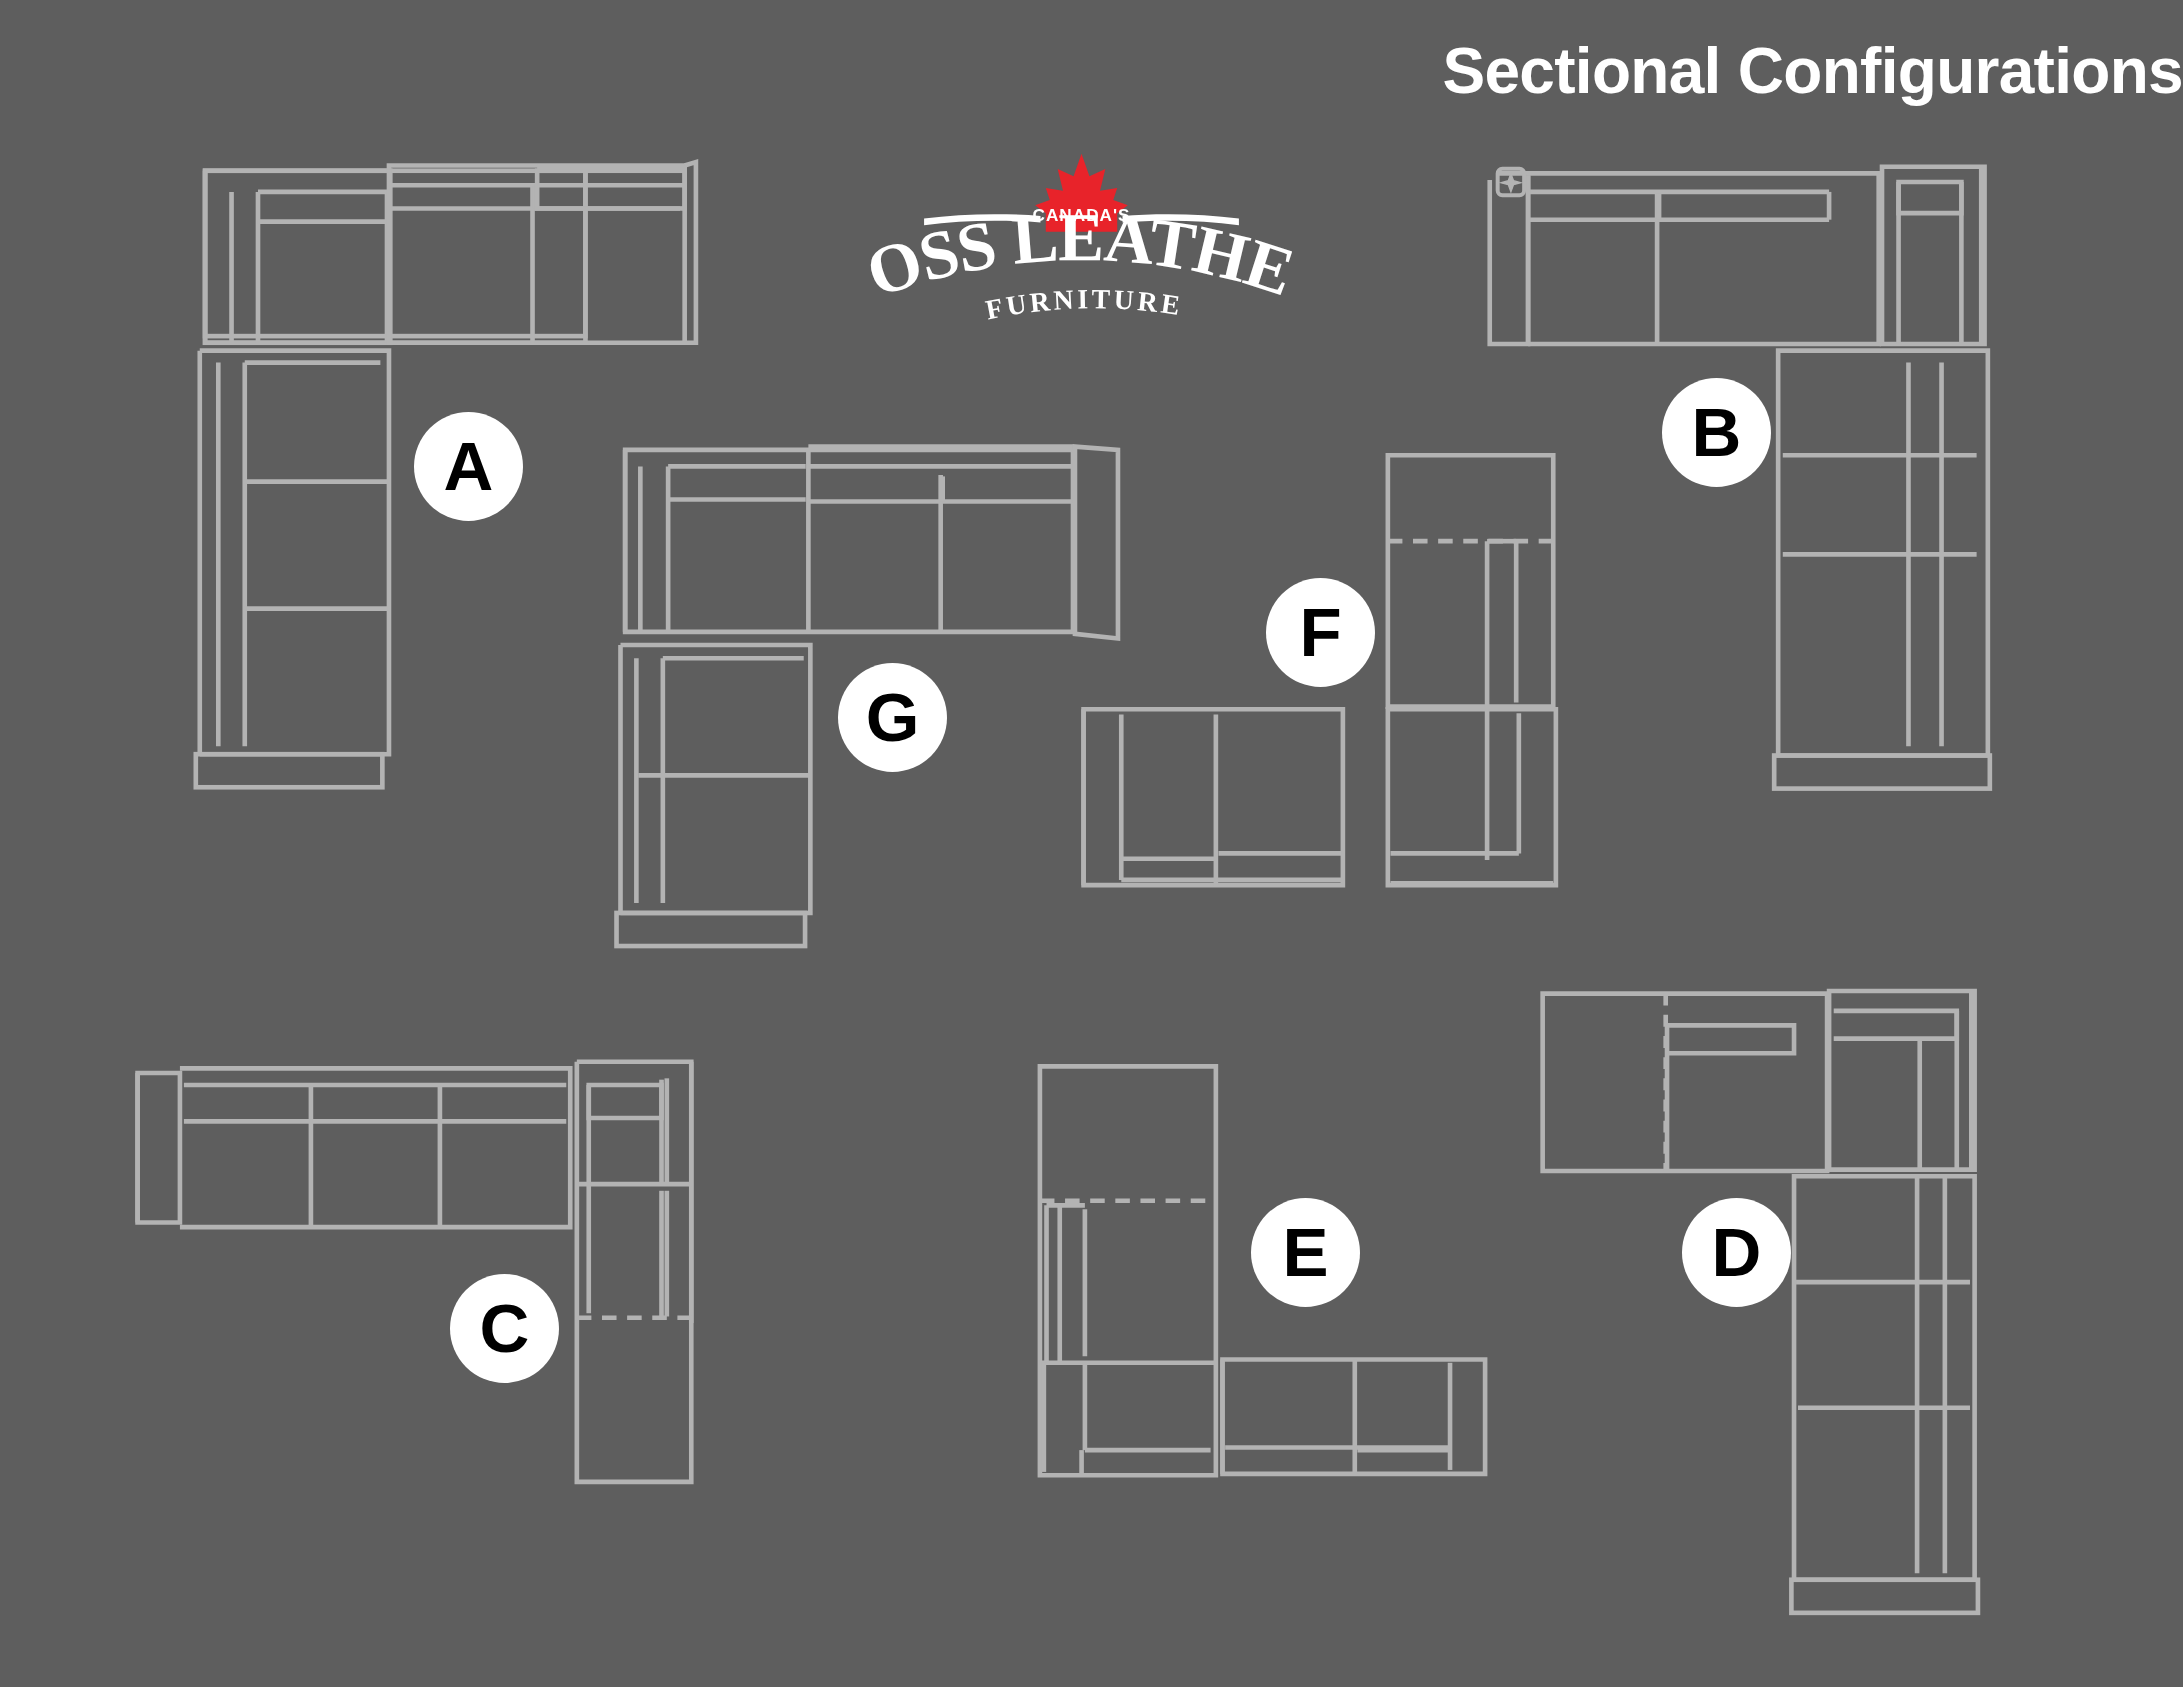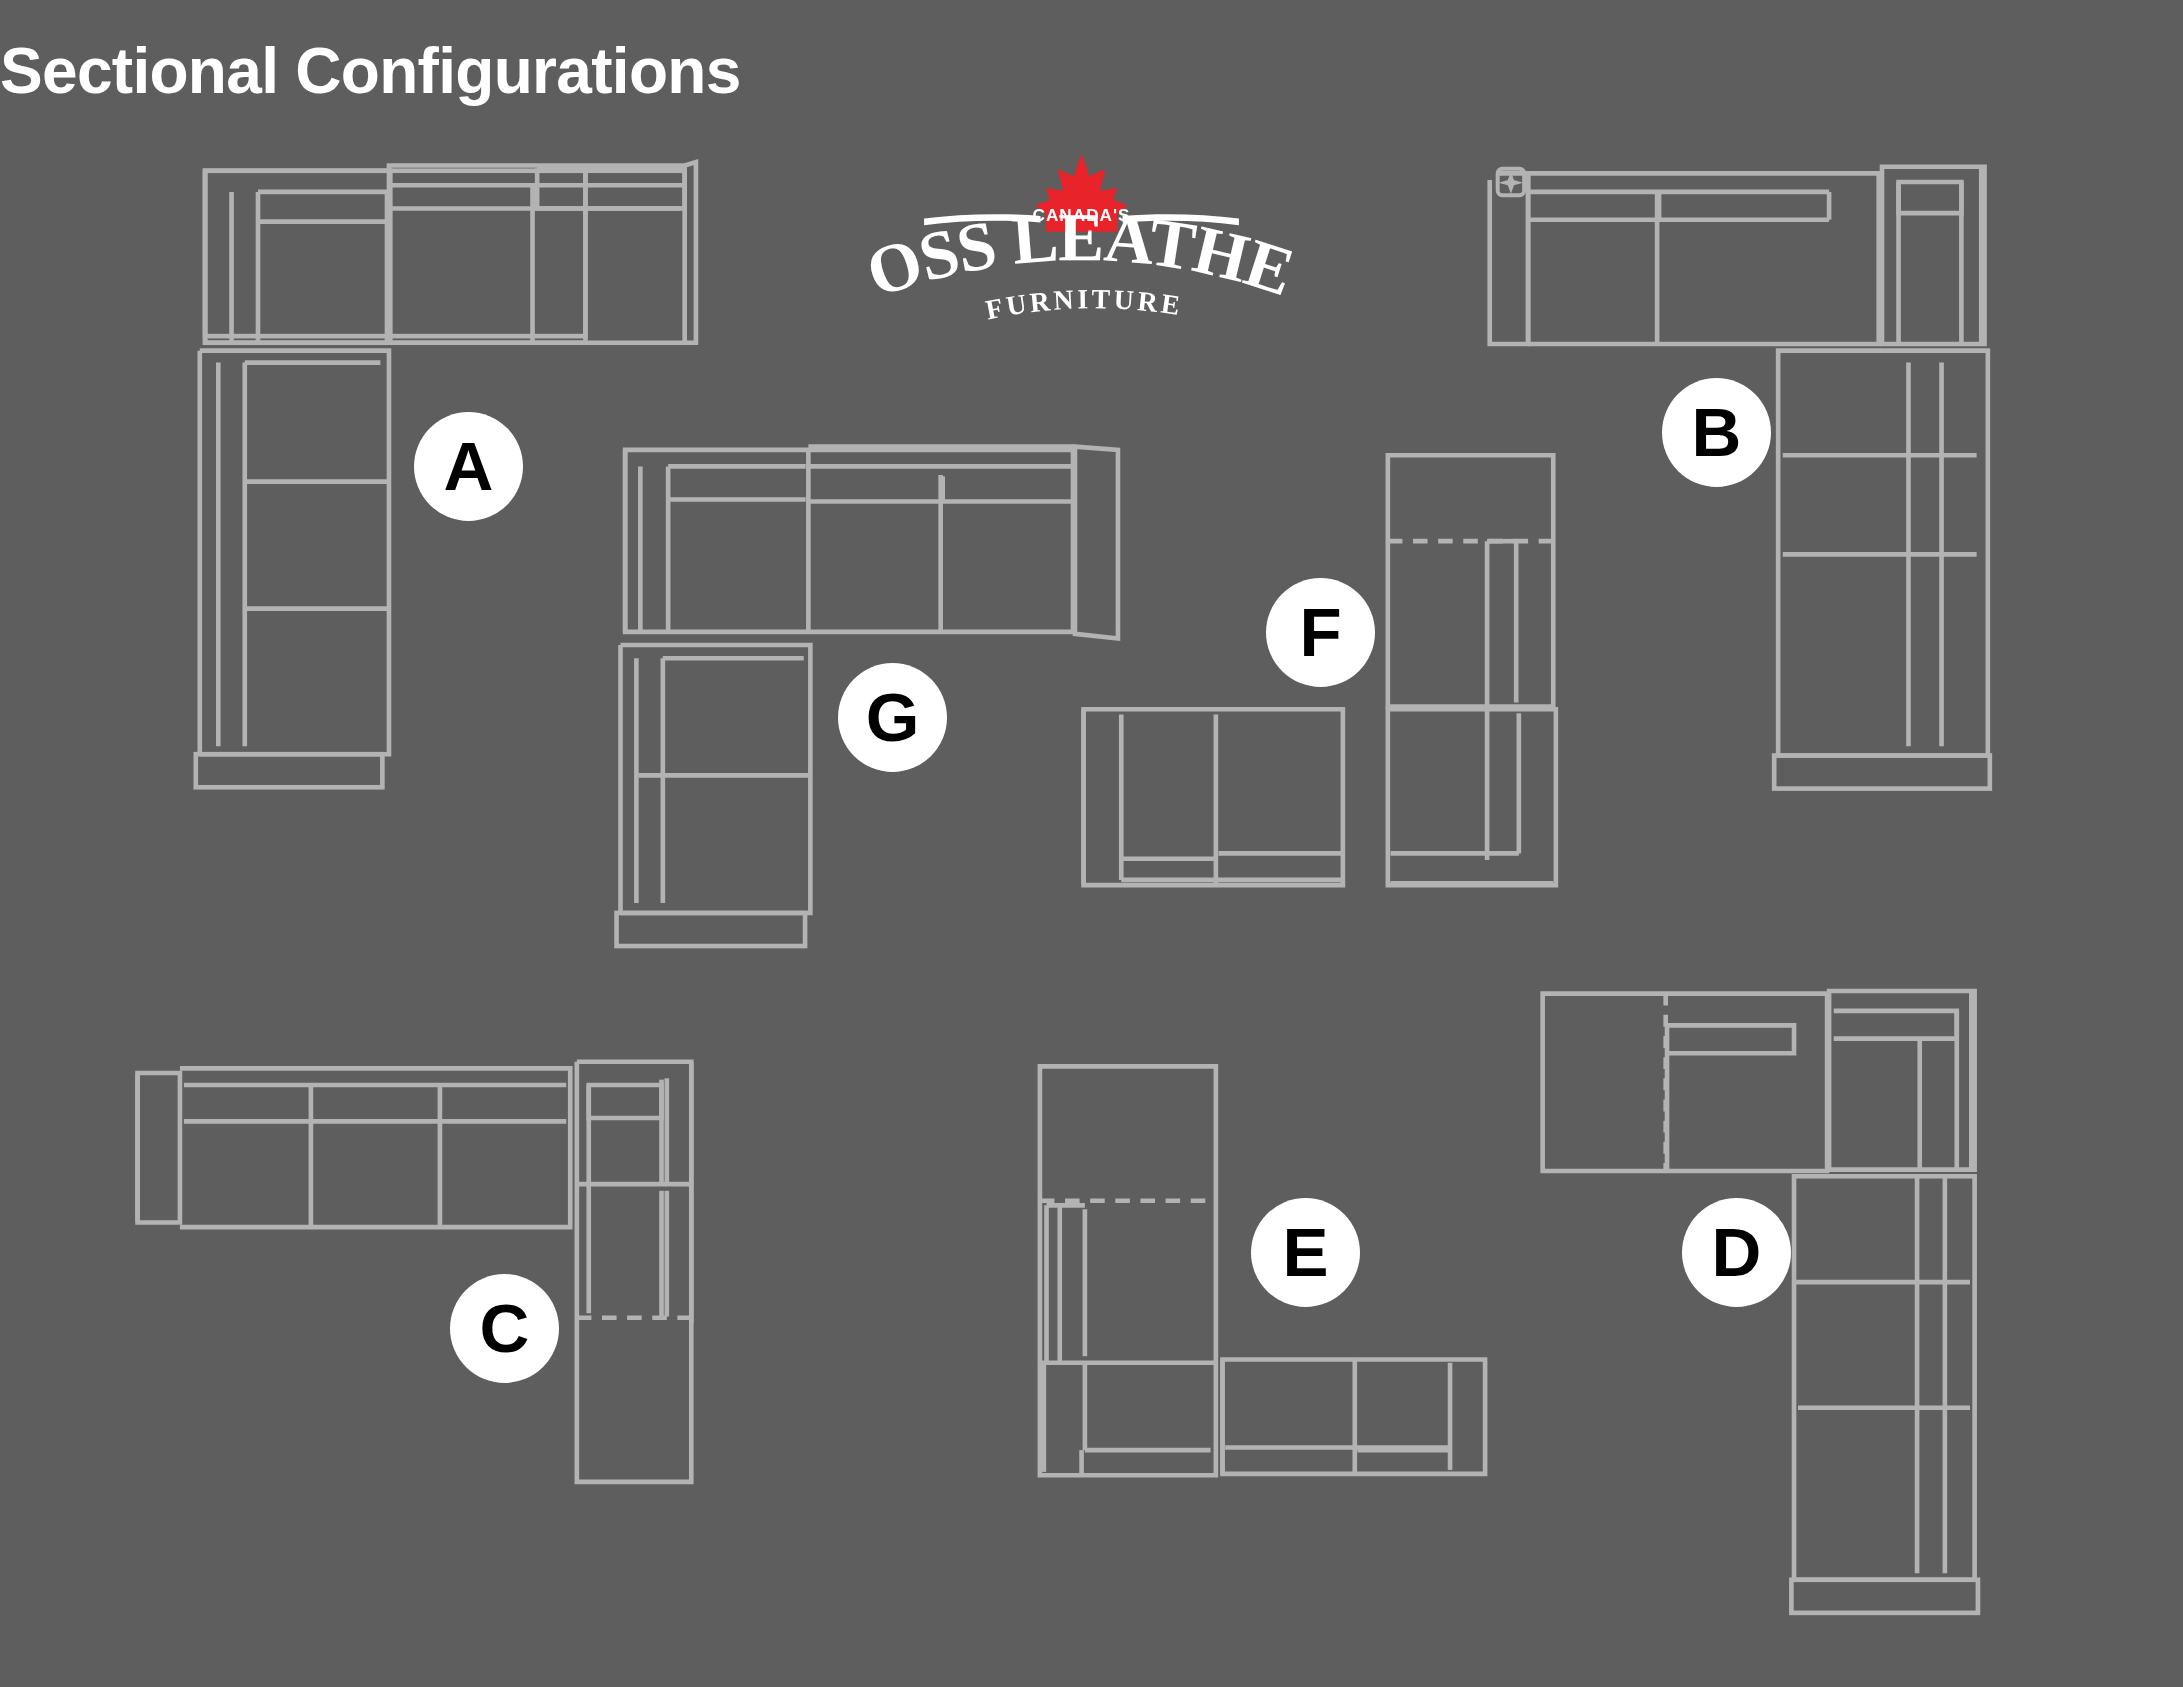--- a/index.html
+++ b/index.html
@@ -13,21 +13,21 @@
     height: 1687px;
     background: #5e5e5e;
     overflow: hidden;
     font-family: "Liberation Sans", sans-serif;
   }
   #page-title {
     position: absolute;
     left: 0;
     top: 34px;
     width: 2183px;
-    text-align: left;
+    text-align: right;
     color: #ffffff;
     font-family: "Liberation Sans", sans-serif;
     font-weight: bold;
     font-size: 64px;
     letter-spacing: -0.7px;
     white-space: nowrap;
   }
 
   
   #brand-logo {

